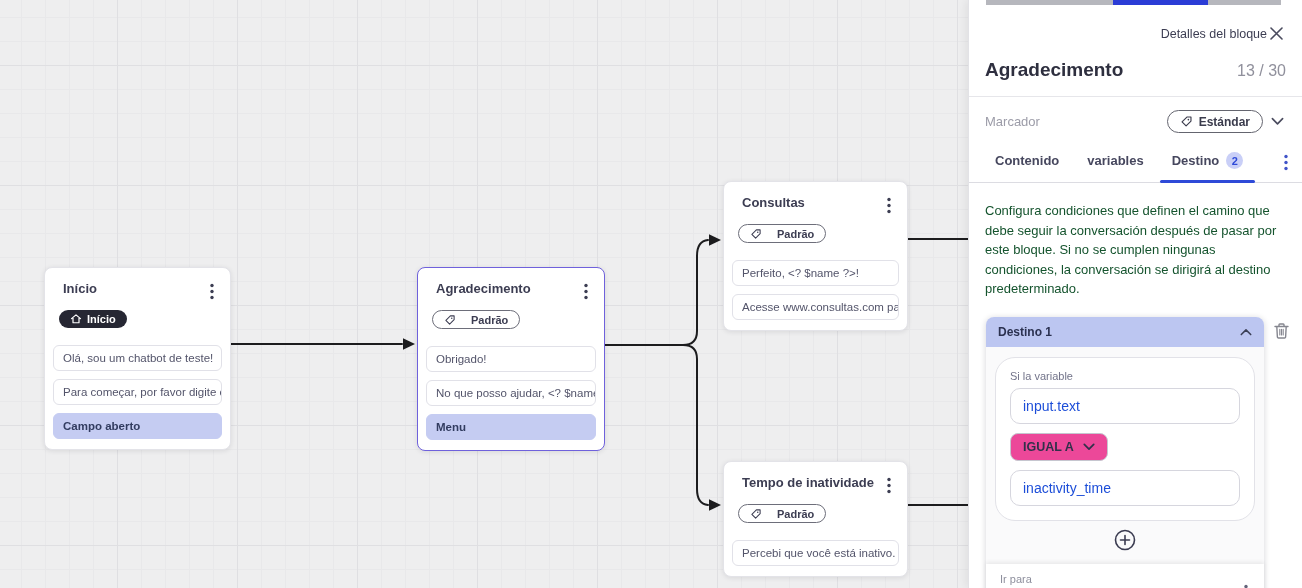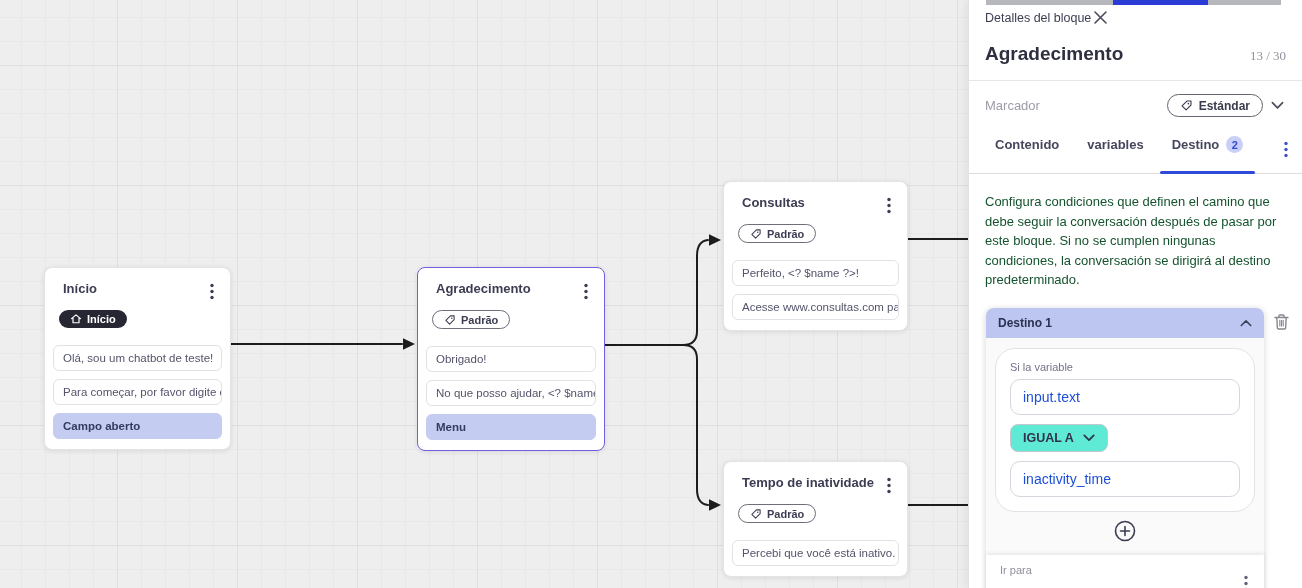--- a/index.html
+++ b/index.html
@@ -20,66 +20,66 @@
   .edges { position:absolute; left:0; top:0; pointer-events:none; }
 
   .node { position:absolute; background:#fff; border:1px solid #e3e3e8; border-radius:8px;
           box-shadow:0 1px 5px rgba(30,30,40,.10); padding-bottom:4px; }
   .node.selected { border:1.5px solid #6f61dc; }
   .node-head { display:flex; justify-content:space-between; align-items:flex-start; padding:13px 14px 0 18px; }
   .node-title { font-size:13px; font-weight:700; color:#3c3d52; white-space:nowrap; }
   .kebab { color:#3c3d52; cursor:pointer; line-height:0; padding:2px; }
   .badge-dark { display:inline-flex; align-items:center; gap:5px; background:#262733; color:#fff;
                 border-radius:999px; padding:3px 11px; font-size:11px; font-weight:700; margin:8px 0 9px 14px; }
-  .badge-outline { display:inline-flex; align-items:center; gap:5px; background:#fff; color:#3c3d52;
+  .badge-outline { display:inline-flex; align-items:center; gap:15px; background:#fff; color:#3c3d52;
                 border:1px solid #6d6e7a; border-radius:999px; padding:2.5px 11px; font-size:11px; font-weight:700; margin:8px 0 9px 14px; }
   .node-row { margin:8px 8px 6px 8px; background:#fff; border:1px solid #e1e1e8; border-radius:6px;
               padding:6px 9px; font-size:11.5px; color:#53546a; white-space:nowrap; overflow:hidden; }
   .node-row.highlight { background:#c5ccf2; border-color:#c5ccf2; color:#323c60; font-weight:700; }
 
   
   .panel { position:absolute; left:968px; top:0; width:334px; height:588px; background:#fff;
            border-left:1px solid #e2e2e6; box-shadow:-3px 0 8px rgba(0,0,0,.06); }
   .top-strip { position:absolute; top:0; left:17px; width:295px; height:5px; background:#b6b7bd; }
   .top-strip-blue { position:absolute; top:0; left:127px; width:95px; height:5px; background:#2b3cd6; }
 
-  .panel-header { display:flex; justify-content:flex-start; align-items:center; padding:8px 16px 8px; }
+  .panel-header { display:flex; justify-content:flex-end; align-items:center; padding:24px 16px 8px; }
   .panel-header-title { font-size:12.5px; color:#3c3d52; }
   .icon-btn { background:none; border:none; cursor:pointer; color:#4a4b5e; line-height:0; padding:2px; }
 
   .title-row { display:flex; justify-content:space-between; align-items:baseline; padding:8px 16px 15px; border-bottom:1px solid #e6e6ea; }
   .block-title { font-size:19px; font-weight:700; color:#2e2f3f; }
-  .char-count { font-size:13px; color:#90909c;font-family:Liberation Serif, serif; }
+  .char-count { font-size:16px; color:#90909c; }
 
   .marker-row { display:flex; justify-content:space-between; align-items:center; padding:13px 16px 9px;gap:20px; }
   .marker-input { border:none; outline:none; font-size:13px; color:#3c3d52; width:120px; font-family:inherit; background:transparent; }
   .marker-input::placeholder { color:#9c9ca8; }
   .marker-right { display:flex; align-items:center; gap:6px; }
   .pill { display:inline-flex; align-items:center; gap:6px; border:1px solid #64656f; border-radius:999px;
           padding:3.5px 12px; font-size:12px; font-weight:700; color:#3a3b4c; background:#fff; cursor:pointer; }
 
   .tabs-row { display:flex; align-items:center; padding:0 12px 0 12px; border-bottom:1px solid #dcdce2; }
-  .tab { position:relative; padding:10px 14px 20px; font-size:13px; font-weight:700; color:#46475e; cursor:pointer; display:flex; align-items:center; gap:7px; }
+  .tab { position:relative; padding:10px 14px 13px; font-size:13px; font-weight:700; color:#46475e; cursor:pointer; display:flex; align-items:center; gap:7px; }
   .tab.active::after { content:""; position:absolute; left:2px; right:2px; bottom:-1px; height:3px; background:#2e4ad8; border-radius:2px; }
   .tab-badge { width:17px; height:17px; border-radius:50%; background:#c9cff7; color:#2e4ad8; font-size:11px; font-weight:700;
                display:inline-flex; align-items:center; justify-content:center; }
   .tabs-kebab { margin-left:auto; color:#4053c8; }
 
   .description { padding:18px 16px 15px; font-size:13px; line-height:1.5; color:#14532d; }
 
   .dest-row { display:flex; align-items:flex-start; gap:9px; padding:3px 12px 0 17px; }
   .dest-group { flex:1; background:#fafafb; border-radius:8px; box-shadow:0 1px 6px rgba(20,20,40,.18); }
   .dest-header { background:#bcc6f1; border-radius:8px 8px 0 0; padding:8px 12px; display:flex; justify-content:space-between; align-items:center; cursor:pointer; }
   .dest-header-label { font-size:12px; font-weight:700; color:#2b3150;text-align:center; }
   .dest-body { padding:10px 9px 0; }
   .cond-card { background:#fff; border:1px solid #e2e2e8; border-radius:20px; padding:12px 14px 14px; }
   .field-label { font-size:11px; color:#73748a; margin-bottom:6px; }
   .field { width:100%; border:1px solid #d6d6de; border-radius:10px; padding:9px 12px; font-size:14px; color:#1d4ed8; font-family:inherit; background:#fff; }
   .op-select { display:inline-flex; align-items:center; gap:9px; margin:9px 0; border:1px solid #c6c6cf; border-radius:8px;
-               padding:6px 12px; font-size:12.5px; font-weight:700; color:#30314a; background:#5eead4; cursor:pointer; }
+               padding:6px 12px; font-size:12.5px; font-weight:700; color:#30314a; background:#ec4899; cursor:pointer; }
   .plus-row { text-align:center; padding:8px 0 9px; }
   .plus-btn { background:none; border:none; cursor:pointer; color:#3a3b50; line-height:0; }
   .dest-footer { background:#fff; border-radius:0 0 8px 8px; padding:9px 14px 11px; display:flex; justify-content:space-between; align-items:center;
                  box-shadow:0 -2px 4px rgba(0,0,0,.07); position:relative; }
   .goto-label { font-size:11px; color:#8e8f9d; margin-bottom:11px; }
   .goto-value { font-size:15px; color:#3a3b50; }
   .trash-btn { background:none; border:none; cursor:pointer; color:#85868f; line-height:0; margin-top:5px; }
 </style>
 </head>
 <body>

